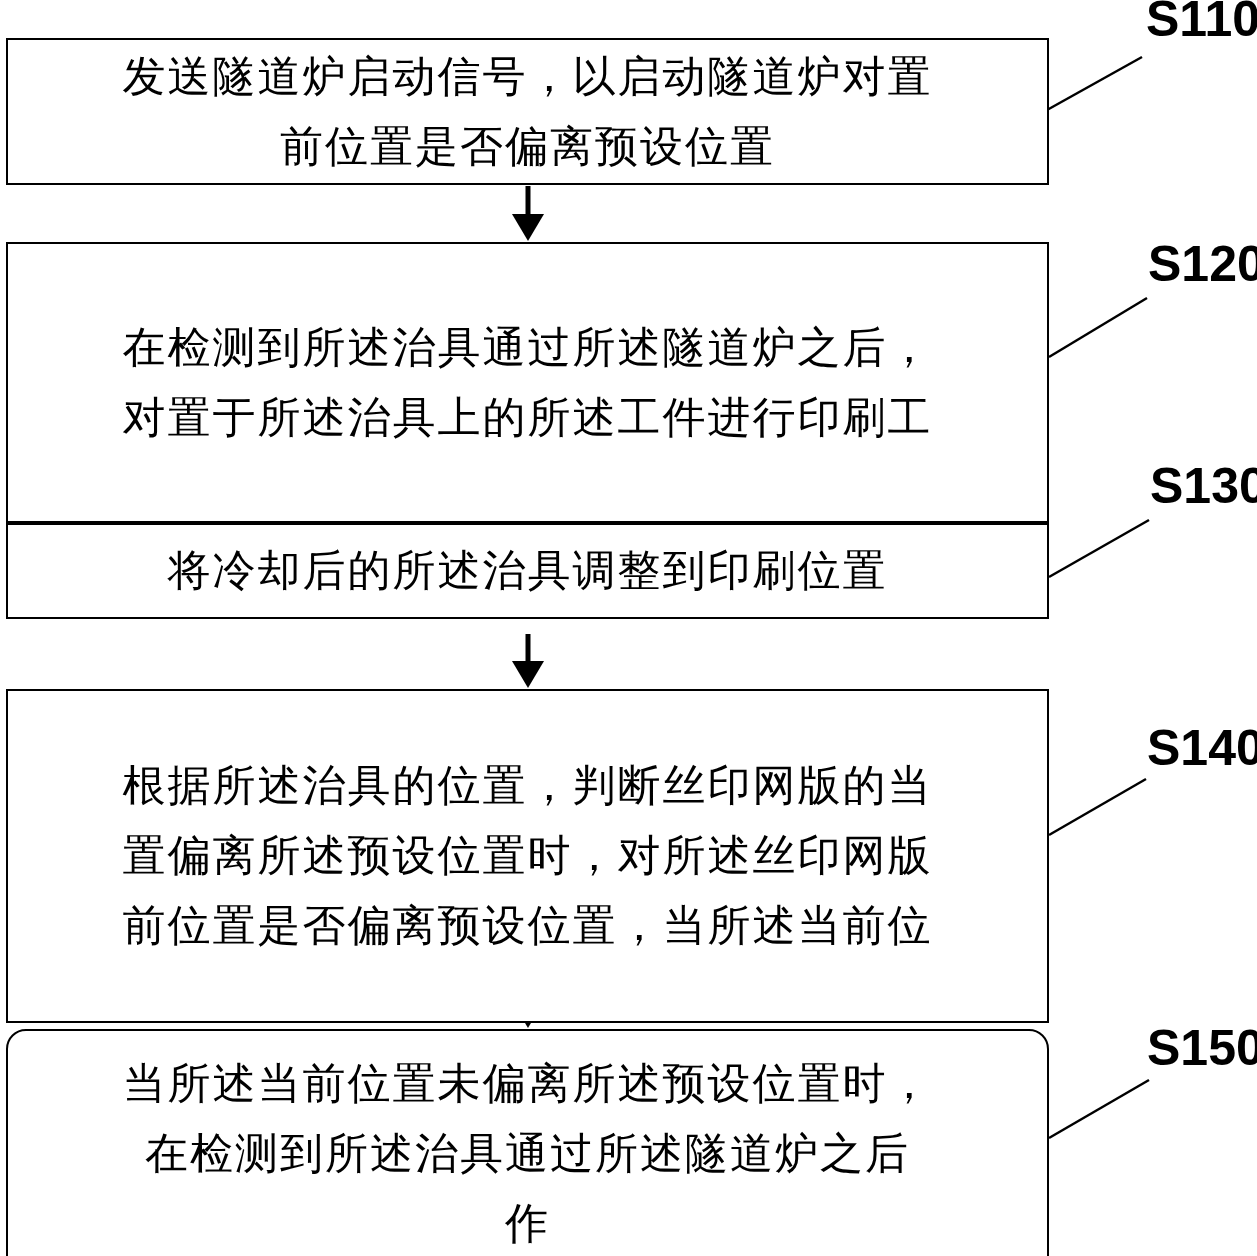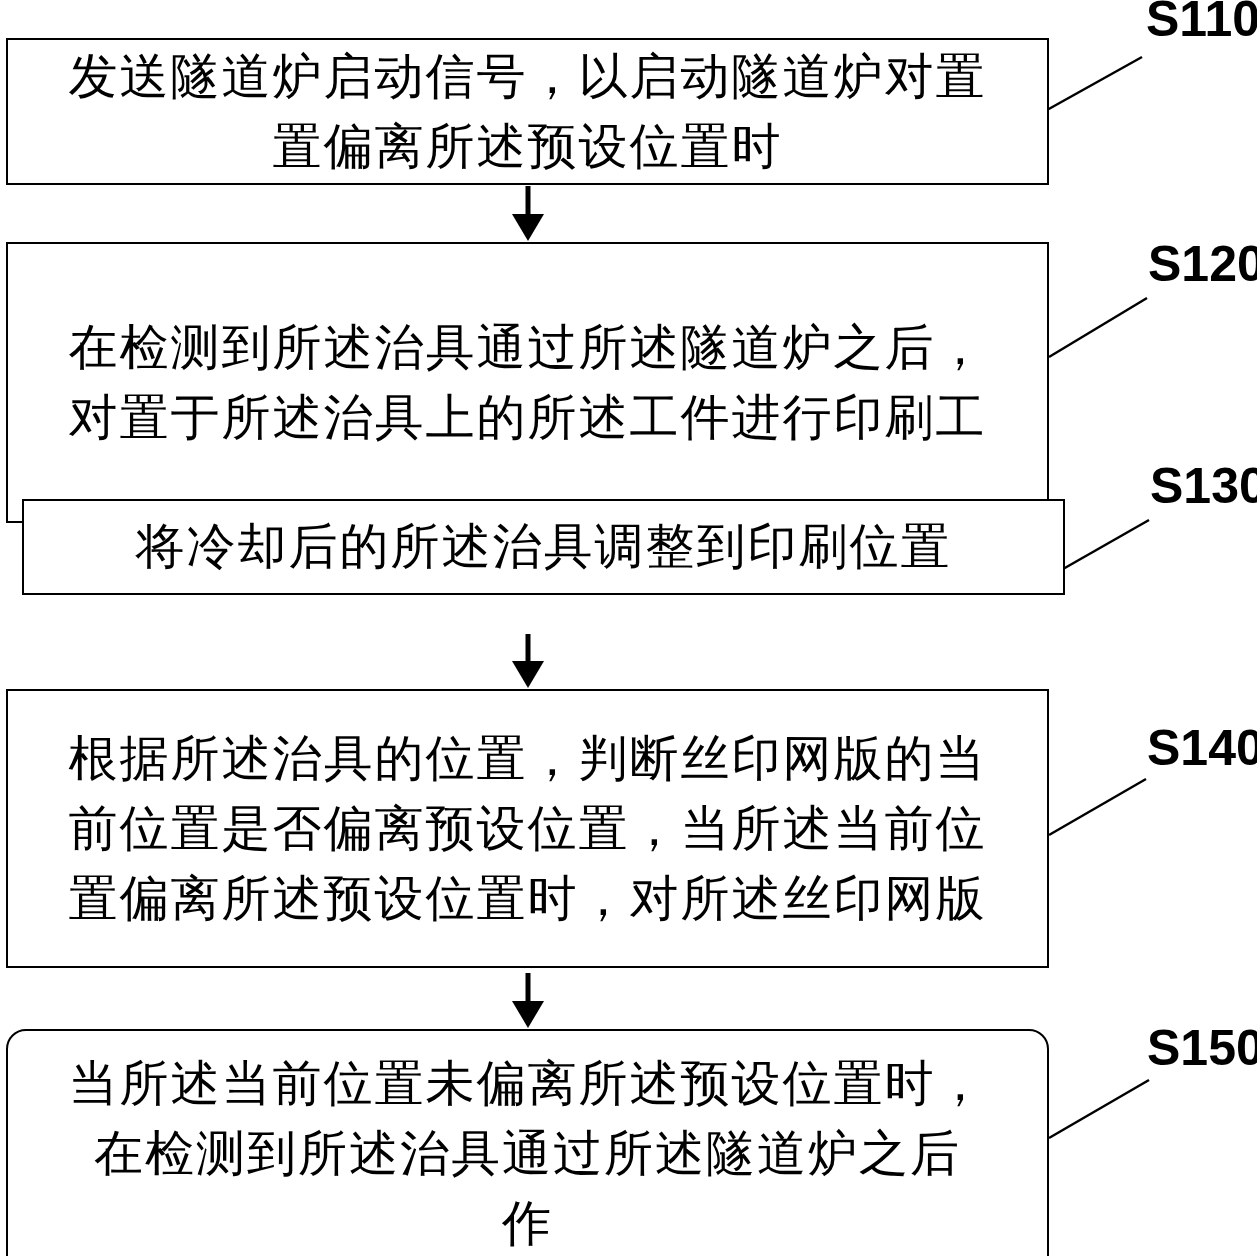--- a/index.html
+++ b/index.html
@@ -17,21 +17,21 @@
     width: 1043px;
     box-sizing: border-box;
     border: 2px solid #000000;
     background: #ffffff;
     display: flex;
     flex-direction: column;
     justify-content: center;
     align-items: center;
   }
   .box-line {
-    font-size: 49px;
+    font-size: 43px;
     line-height: 70px;
     letter-spacing: 2px;
     color: #000000;
     white-space: nowrap;
     text-align: left;
   }
   .step-label {
     position: absolute;
     font-family: "Liberation Sans", sans-serif;
     font-weight: bold;
@@ -74,39 +74,39 @@
 
     <line x1="1047" y1="110" x2="1142" y2="57" stroke="#000" stroke-width="2.5"></line>
     <line x1="1049" y1="357" x2="1147" y2="298" stroke="#000" stroke-width="2.5"></line>
     <line x1="1049" y1="577" x2="1149" y2="520" stroke="#000" stroke-width="2.5"></line>
     <line x1="1049" y1="835" x2="1146" y2="779" stroke="#000" stroke-width="2.5"></line>
     <line x1="1049" y1="1138" x2="1149" y2="1080" stroke="#000" stroke-width="2.5"></line>
   </svg>
 
   <div class="flow-box" style="top:38px; height:147px;">
     <div class="box-line">发送隧道炉启动信号，以启动隧道炉对置</div>
-    <div class="box-line">置偏离所述预设位置时</div>
+    <div class="box-line">前位置是否偏离预设位置</div>
   </div>
   <div class="step-label" style="left:1146px; top:-6px;">S110</div>
 
   <div class="flow-box" style="top:242px; height:281px;">
     <div class="box-line">在检测到所述治具通过所述隧道炉之后，</div>
     <div class="box-line">对置于所述治具上的所述工件进行印刷工</div>
   </div>
   <div class="step-label" style="left:1148px; top:239px;">S120</div>
 
-  <div class="flow-box" style="top:499px; height:96px;margin-left:16px;">
+  <div class="flow-box" style="top:523px; height:96px;">
     <div class="box-line">将冷却后的所述治具调整到印刷位置</div>
   </div>
   <div class="step-label" style="left:1150px; top:461px;">S130</div>
 
-  <div class="flow-box" style="top:689px; height:279px;">
+  <div class="flow-box" style="top:689px; height:334px;">
     <div class="box-line">根据所述治具的位置，判断丝印网版的当</div>
+    <div class="box-line">置偏离所述预设位置时，对所述丝印网版</div>
     <div class="box-line">前位置是否偏离预设位置，当所述当前位</div>
-    <div class="box-line">置偏离所述预设位置时，对所述丝印网版</div>
   </div>
   <div class="step-label" style="left:1147px; top:723px;">S140</div>
 
   <div class="flow-box" style="top:1029px; height:249px;border-radius:20px;">
     <div class="box-line">当所述当前位置未偏离所述预设位置时，</div>
     <div class="box-line">在检测到所述治具通过所述隧道炉之后</div>
     <div class="box-line">作</div>
   </div>
   <div class="step-label" style="left:1147px; top:1023px;">S150</div>
 

